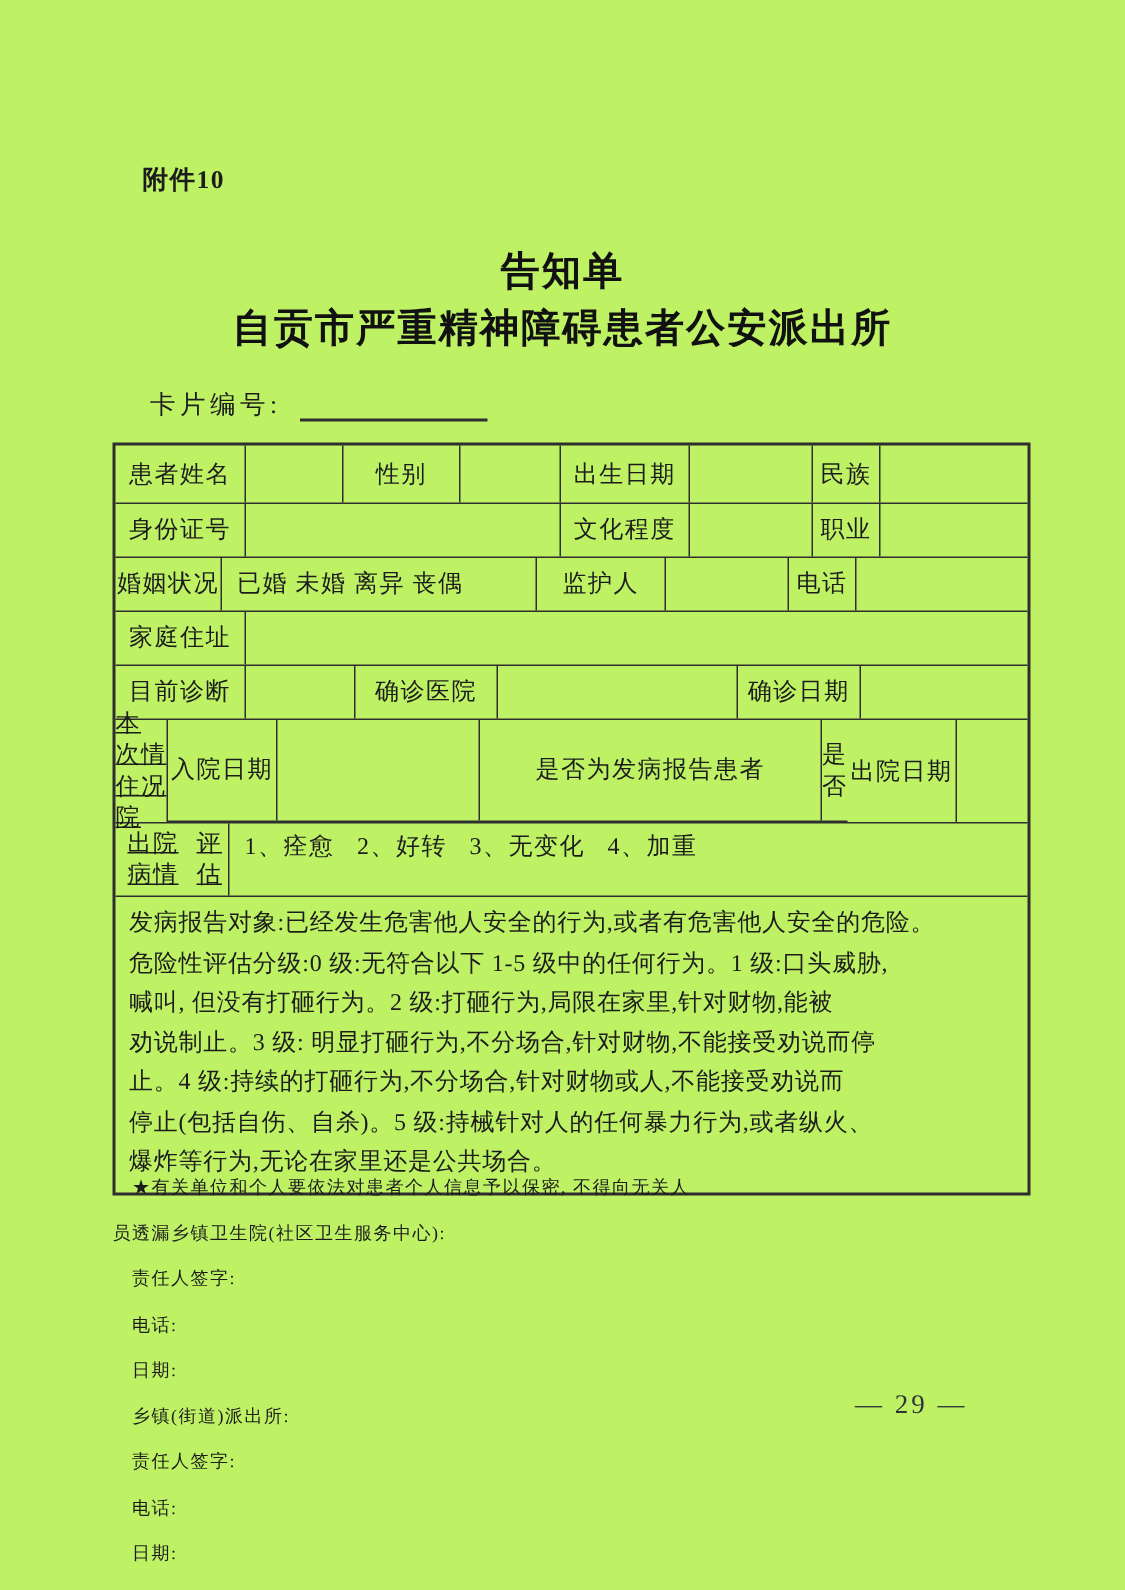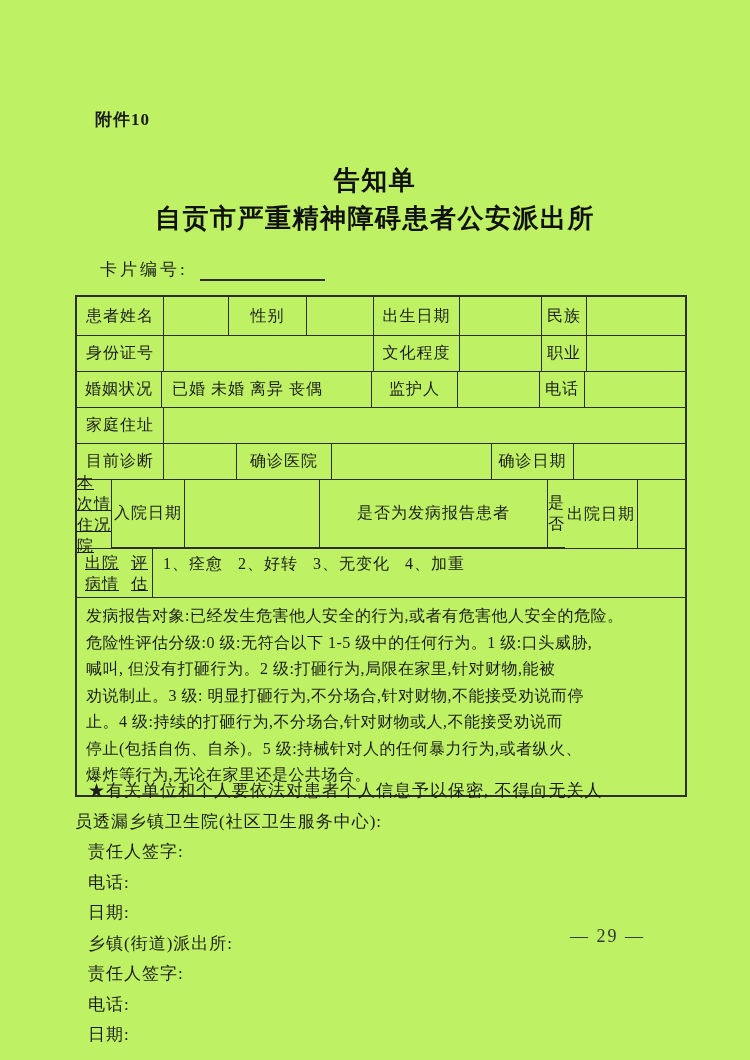--- a/index.html
+++ b/index.html
@@ -50,21 +50,21 @@
   .cell.left { justify-content:flex-start; padding-left:10px; text-align:left; }
   .pre { white-space:pre-wrap; }
   .stack { flex-direction:row; line-height:21px;text-decoration:underline; }
   .subcol { display:flex; flex-direction:row; flex:1; }
   .subrow { display:flex; flex:1; }
   .subrow.divider { border-bottom:1.5px solid #2e2e2e; }
   .notes { display:block; padding:5px 9px 6px 9px; line-height:26.5px; font-size:16px; letter-spacing:0.5px; }
   .notes div { white-space:pre-wrap; }
   .footer {
     position:absolute; left:75px; top:776px; width:606px;
-    font-size:17px; line-height:30.5px; letter-spacing:1px;
+    font-size:12px; line-height:30.5px; letter-spacing:1px;
   }
   .foot-line { white-space:pre-wrap; }
   .foot-line.indent { padding-left:13px; }
   .sig-row { display:flex; padding-left:13px;flex-direction:column; }
   .sig-row .gap1 { width:58px; }
   .sig-row .gap2 { width:98px; }
   .pagenum {
     position:absolute; left:570px; top:926px;
     font-size:18px; color:#30343a; letter-spacing:2px;
   }
@@ -101,21 +101,21 @@
     <div class="trow" style="height:35px">
       <div class="cell" style="width:87px">身份证号</div>
       <div class="cell" style="width:210px"></div>
       <div class="cell" style="width:86px">文化程度</div>
       <div class="cell" style="width:82px"></div>
       <div class="cell" style="width:45px">职业</div>
       <div class="cell endc" style="flex:1"></div>
     </div>
 
     <div class="trow" style="height:35px">
-      <div class="cell" style="width:85px">婚姻状况</div>
+      <div class="cell" style="width:71px">婚姻状况</div>
       <div class="cell left pre" style="width:210px">已婚 未婚 离异 丧偶</div>
       <div class="cell" style="width:86px">监护人</div>
       <div class="cell" style="width:82px"></div>
       <div class="cell" style="width:45px">电话</div>
       <div class="cell endc" style="flex:1"></div>
     </div>
 
     <div class="trow" style="height:35px">
       <div class="cell" style="width:87px">家庭住址</div>
       <div class="cell endc left" style="flex:1"></div>

